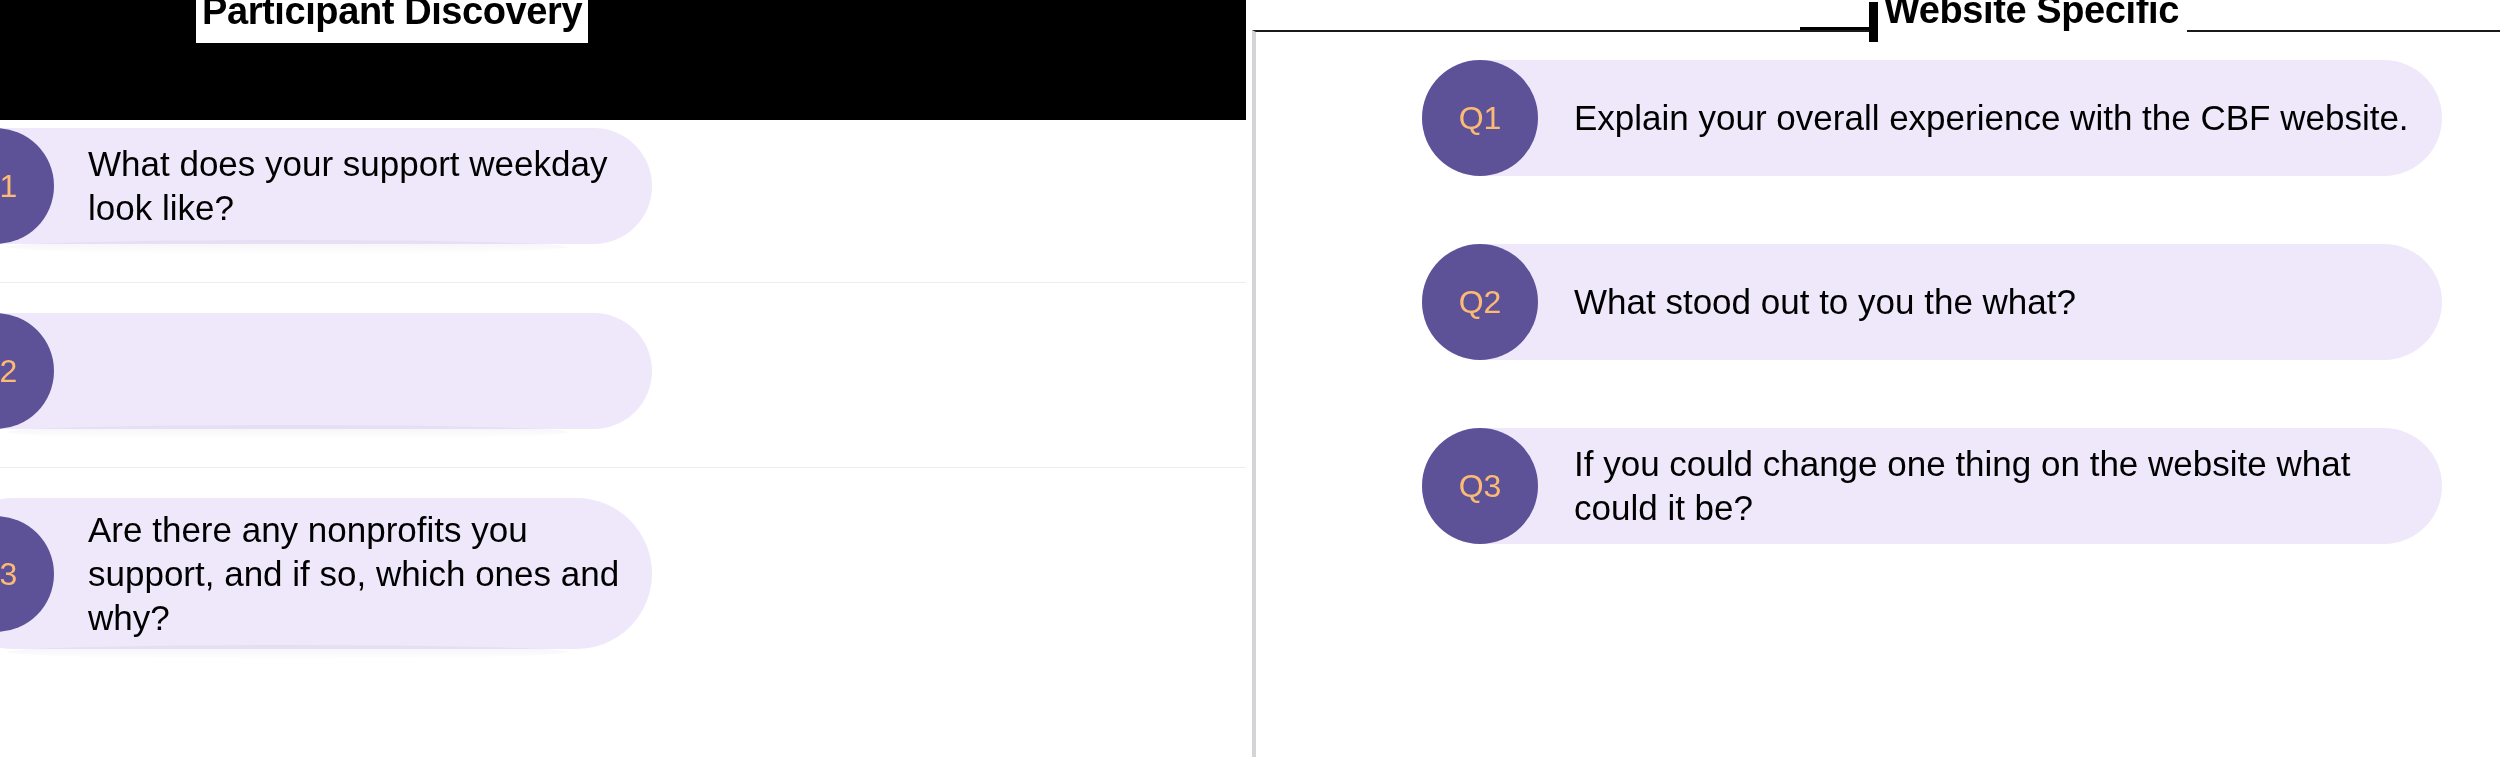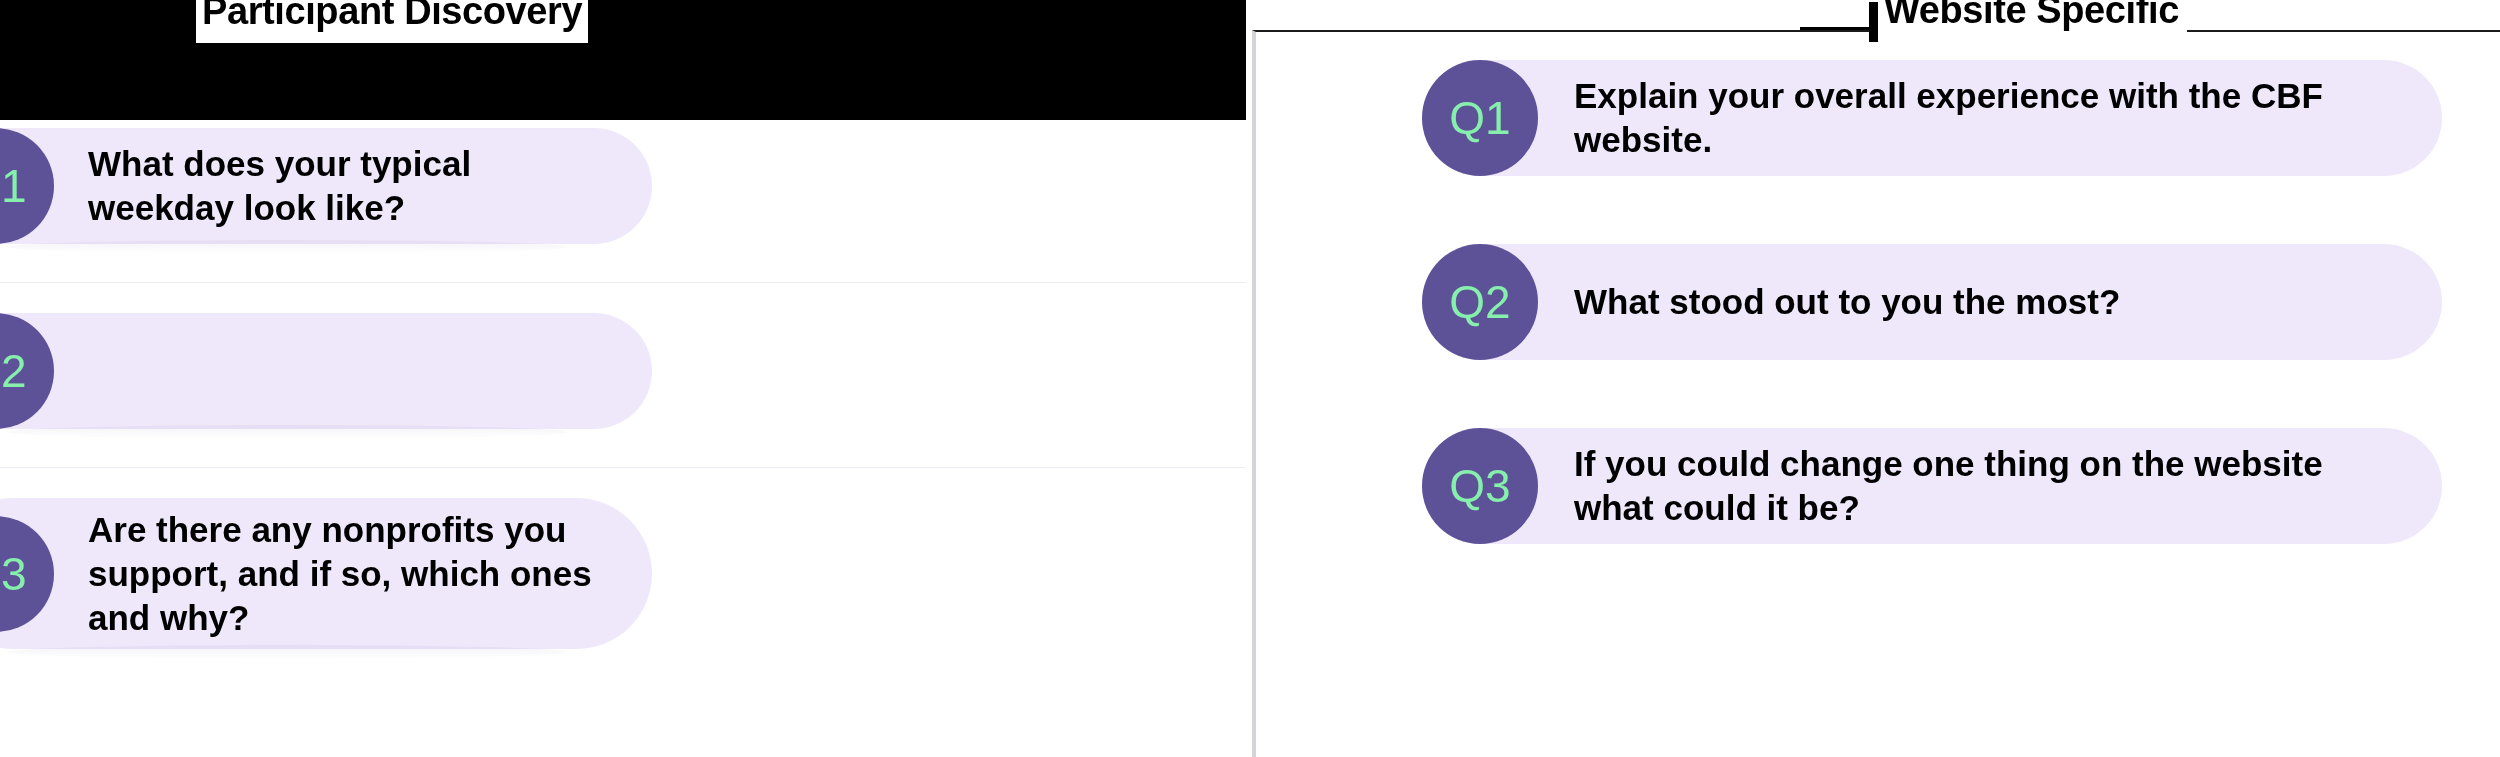--- a/index.html
+++ b/index.html
@@ -111,32 +111,32 @@
     border-radius: 50%;
     background: #5d5298;
     display: flex;
     align-items: center;
     justify-content: center;
     top: 50%;
     transform: translateY(-50%);
     left: 0;
   }
   .badge-label {
-    color: #86efac;
-    font-size: 46px;
+    color: #fdba74;
+    font-size: 32px;
     font-weight: normal;
     line-height: 1;
     letter-spacing: 0px;
   }
 
   .q-text {
     font-size: 35px;
     line-height: 1.25;
     color: #000000;
-    font-weight: bold;
+    font-weight: normal;
   }
 
   
   .panel-right {
     position: absolute;
     left: 1252px;
     top: 30px;
     width: 1248px;
     height: 727px;
     background: #ffffff;
@@ -223,21 +223,21 @@
 
     <div class="left-rows">
 
       <div class="spacer-top-left"></div>
 
       <div class="row row-divider">
         <div class="pill pill-left-1">
           <div class="badge">
             <span class="badge-label">Q1</span>
           </div>
-          <div class="q-text">What does your typical weekday look like?</div>
+          <div class="q-text">What does your support weekday look like?</div>
           <div class="soft-shadow"></div>
         </div>
         <div class="row-gap"></div>
       </div>
 
       <div class="row row-divider">
         <div class="row-gap-sm"></div>
         <div class="pill pill-left-2">
           <div class="badge">
             <span class="badge-label">Q2</span>
@@ -275,21 +275,21 @@
         </div>
         <div class="row-gap"></div>
       </div>
 
       <div class="row">
         <div class="row-gap-sm"></div>
         <div class="pill pill-right">
           <div class="badge">
             <span class="badge-label">Q2</span>
           </div>
-          <div class="q-text">What stood out to you the most?</div>
+          <div class="q-text">What stood out to you the what?</div>
         </div>
         <div class="row-gap"></div>
       </div>
 
       <div class="row">
         <div class="row-gap-sm"></div>
         <div class="pill pill-right">
           <div class="badge">
             <span class="badge-label">Q3</span>
           </div>

